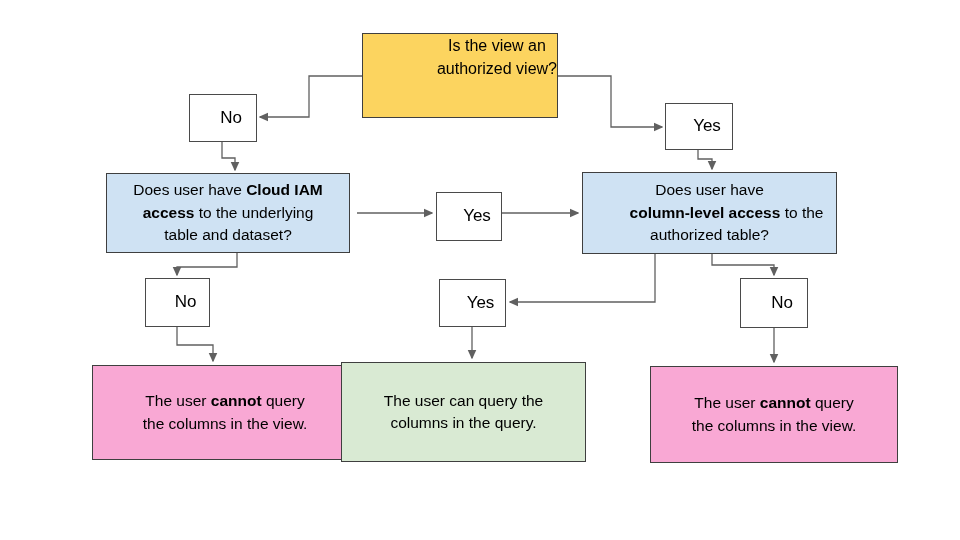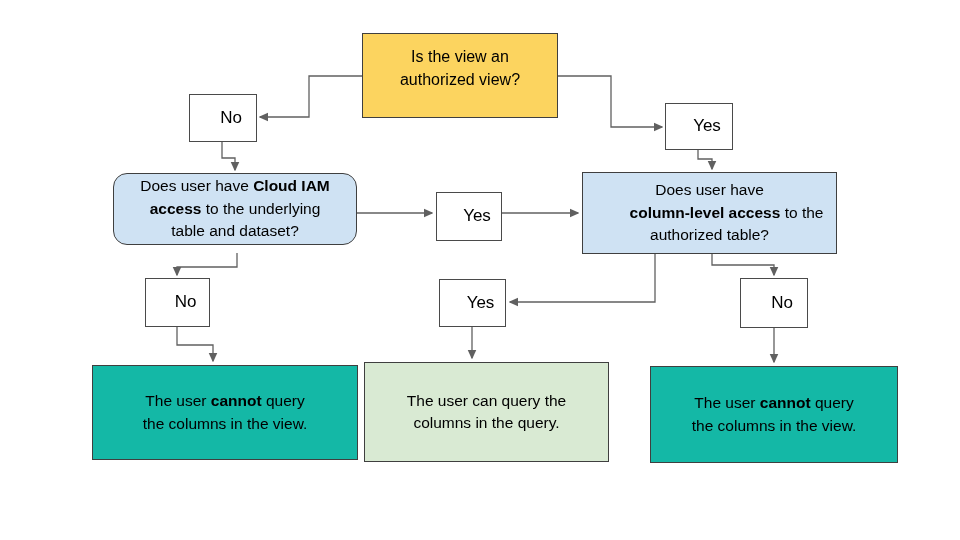--- a/index.html
+++ b/index.html
@@ -30,51 +30,51 @@
     text-align: center;
     color: #000000;
     line-height: 1.45;
   }
   .decision-root {
     left: 362px; top: 33px; width: 196px; height: 85px;
     background: #FCD45F;
     border: 1px solid #3F3F3F;
     font-size: 16px;
     align-items: flex-start;
-    padding-top: 11px;
+    justify-content: flex-end;
   }
   .label-box {
     background: #FFFFFF;
     border: 1px solid #4A4A4A;
     font-size: 17px;
     padding-left: 16px;
   }
   .lb-no1  { left: 189px; top: 94px;  width: 68px; height: 48px; }
   .lb-yes1 { left: 665px; top: 103px; width: 68px; height: 47px; }
   .lb-yes2 { left: 436px; top: 192px; width: 66px; height: 49px; }
   .lb-no3l { left: 145px; top: 278px; width: 65px; height: 49px; }
   .lb-yes3 { left: 439px; top: 279px; width: 67px; height: 48px; }
   .lb-no3r { left: 740px; top: 278px; width: 68px; height: 50px; }
   .question-box {
     background: #CFE2F3;
     border: 1px solid #3F3F3F;
     font-size: 15.5px;
     padding: 4px 6px;
   }
-  .q-left  { left: 113px; top: 173px; width: 244px; height: 72px; border-radius: 14px; }
+  .q-left  { left: 106px; top: 173px; width: 244px; height: 80px; }
   .q-right { left: 582px; top: 172px; width: 255px; height: 82px; }
   .outcome-box {
     border: 1px solid #3F3F3F;
     font-size: 15.5px;
     padding: 4px 6px;
   }
-  .out-gray  { background: #14b8a6; }
+  .out-gray  { background: #f9a8d4; }
   .out-green { background: #D9EAD3; }
   .out-left  { left: 92px;  top: 365px; width: 266px; height: 95px; }
-  .out-mid   { left: 364px; top: 362px; width: 245px; height: 100px; }
+  .out-mid   { left: 341px; top: 362px; width: 245px; height: 100px; }
   .out-right { left: 650px; top: 366px; width: 248px; height: 97px; }
   .connectors polyline {
     fill: none;
     stroke: #606060;
     stroke-width: 1.3;
   }
 </style>
 </head>
 <body>
 

